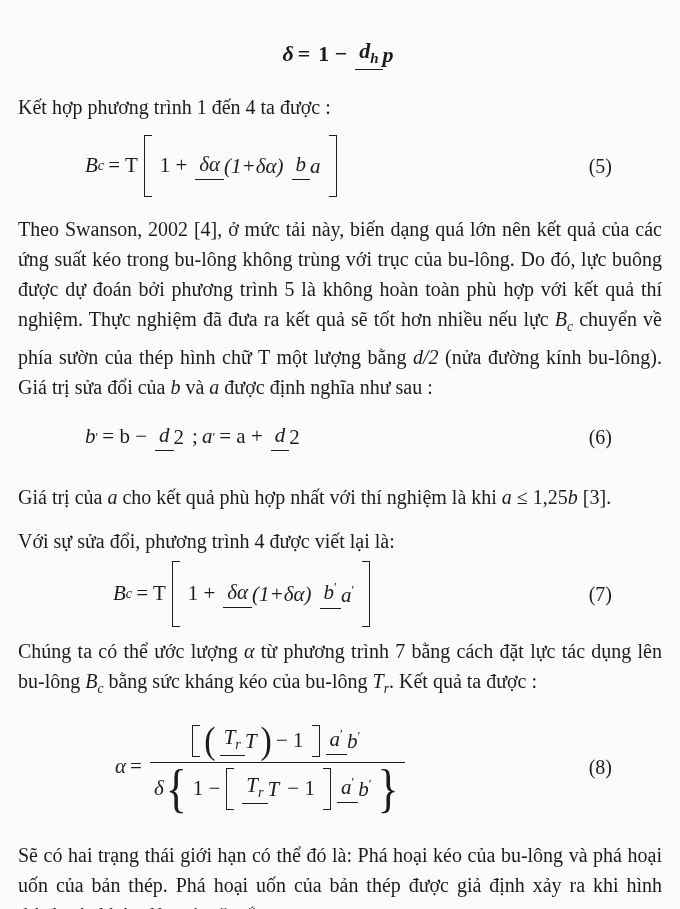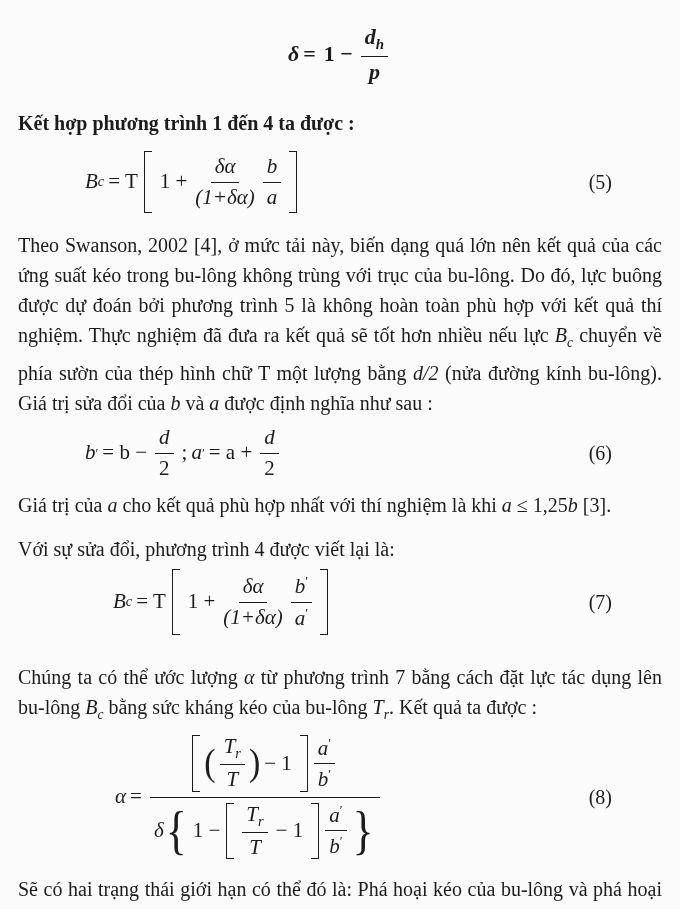--- a/index.html
+++ b/index.html
@@ -19,21 +19,21 @@
   sup.pr { font-size: 0.62em; font-style: normal; }
 
   
   .eqrow {
     display: flex; align-items: center;
     font-size: 21px; line-height: 1.2;
     padding-right: 50px;
   }
   .eqlabel { margin-left: auto; font-size: 20px; font-style: normal; }
   .op { margin: 0 4px; white-space: pre; }
-  .frac { display: inline-flex; flex-direction: column; align-items: center; margin: 0 4px; }
+  .frac { display: inline-flex; align-items: center; margin: 0 4px; }
   .frac .fn { padding: 0 4px 2px; border-bottom: 1.4px solid #1c1c1c; text-align: center; }
   .frac .fd { padding-top: 2px; text-align: center; }
   .sqb { align-self: stretch; width: 7px; }
   .sqb.l { border-left: 1.7px solid #1c1c1c; border-top: 1.7px solid #1c1c1c; border-bottom: 1.7px solid #1c1c1c; margin: 1px 4px 1px 2px; }
   .sqb.r { border-right: 1.7px solid #1c1c1c; border-top: 1.7px solid #1c1c1c; border-bottom: 1.7px solid #1c1c1c; margin: 1px 2px 1px 4px; }
 
   
   .eq-top {
     margin-top: 20px; height: 68px;
     display: flex; align-items: center; justify-content: center;
@@ -42,28 +42,28 @@
 
   
   .bigfrac { display: inline-grid; justify-items: center; margin: 0 4px; }
   .bf-top { display: flex; align-items: center; padding: 0 8px 4px; justify-self: center; }
   .bf-bottom { display: flex; align-items: center; justify-content: center; justify-self: stretch;
                border-top: 1.4px solid #1c1c1c; padding: 4px 4px 0; }
   .bparen { font-size: 34px; line-height: 1; transform: scaleY(1.1); font-style: normal; }
   .brace { font-size: 44px; line-height: 1; transform: scaleY(1.2); font-style: normal; margin: 0 2px; }
 
   
-  .mt-p1  { margin-top: 20px; font-weight: bold; }
+  .mt-p1  { margin-top: 4px; }
   .mt-eq5 { margin-top: 12px; min-height: 64px; padding-left: 67px; }
   .mt-p2  { margin-top: 16px; }
   .mt-eq6 { margin-top: 6px;  min-height: 58px; padding-left: 67px; }
-  .mt-p3  { margin-top: 8px; }
+  .mt-p3  { margin-top: 16px; }
   .mt-p4  { margin-top: 14px; }
   .mt-eq7 { margin-top: 4px;  min-height: 68px; padding-left: 95px; }
-  .mt-p5  { margin-top: 26px; }
+  .mt-p5  { margin-top: 8px; }
   .mt-eq8 { margin-top: 4px;  min-height: 118px; padding-left: 97px; }
   .mt-p6  { margin-top: 14px; }
 </style>
 </head>
 <body>
 
 <div class="page">
 
   <div class="eq-top">
     <i class="mi">δ</i>

